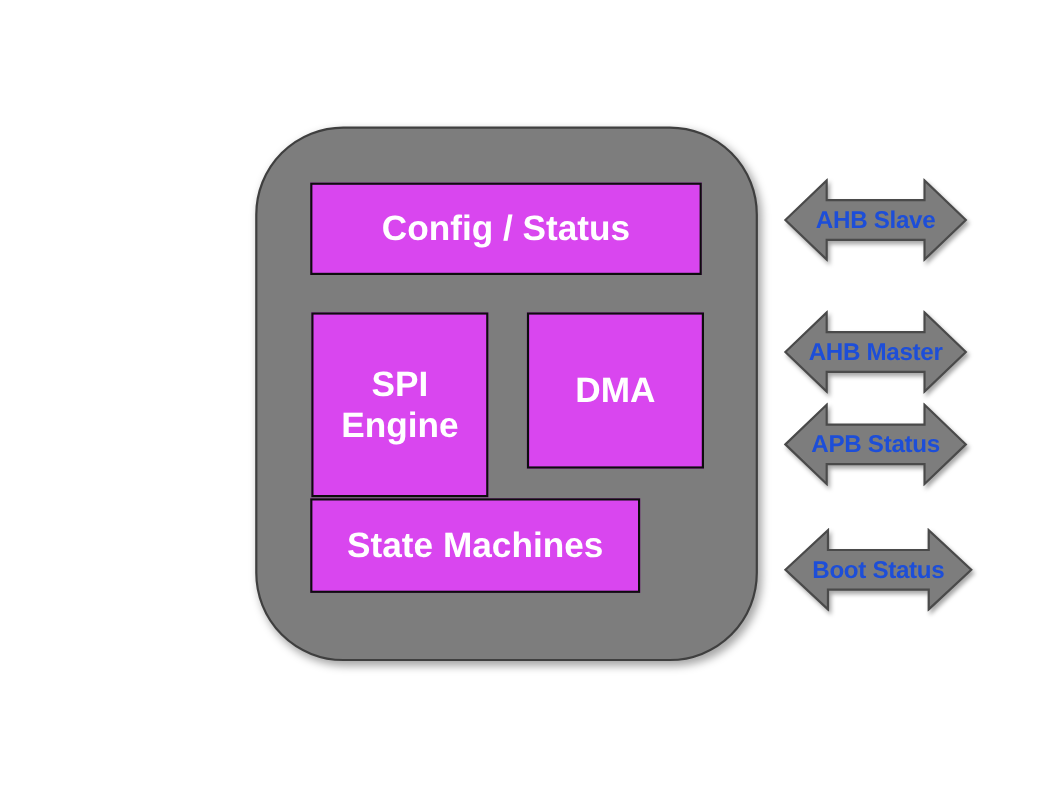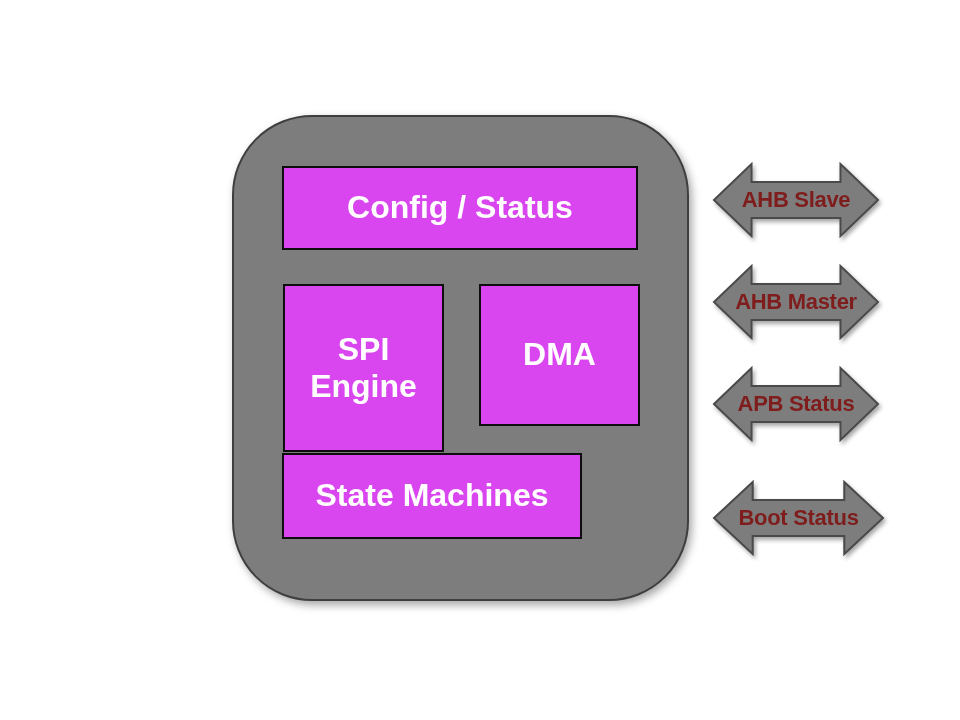--- a/index.html
+++ b/index.html
@@ -62,30 +62,30 @@
     width: 100%; height: 100%;
     display: block;
   }
   .arrow .arrow-label {
     position: absolute;
     left: 0; top: 0;
     width: 100%; height: 100%;
     display: flex;
     align-items: center;
     justify-content: center;
-    color: #7f1d1d;
+    color: #1d4ed8;
     font-weight: bold;
     font-size: 22px;
     letter-spacing: -0.3px;
     white-space: nowrap;
   }
   .arrow-quad   { left: 42px;  top: 315px; width: 171px; height: 76px; }
   .arrow-quad .arrow-label { font-size: 21px; }
   .arrow-ahbs   { left: 712px; top: 162px; width: 168px; height: 76px; }
-  .arrow-ahbm   { left: 712px; top: 264px; width: 168px; height: 76px; text-align: right; }
+  .arrow-ahbm   { left: 712px; top: 282px; width: 168px; height: 76px; text-align: right; }
   .arrow-apbs   { left: 712px; top: 366px; width: 168px; height: 76px; }
   .arrow-boot   { left: 712px; top: 480px; width: 173px; height: 76px; }
 </style>
 </head>
 <body>
 
 <div class="canvas">
 
   <div class="main-block">
     <div class="tbox box-config">

